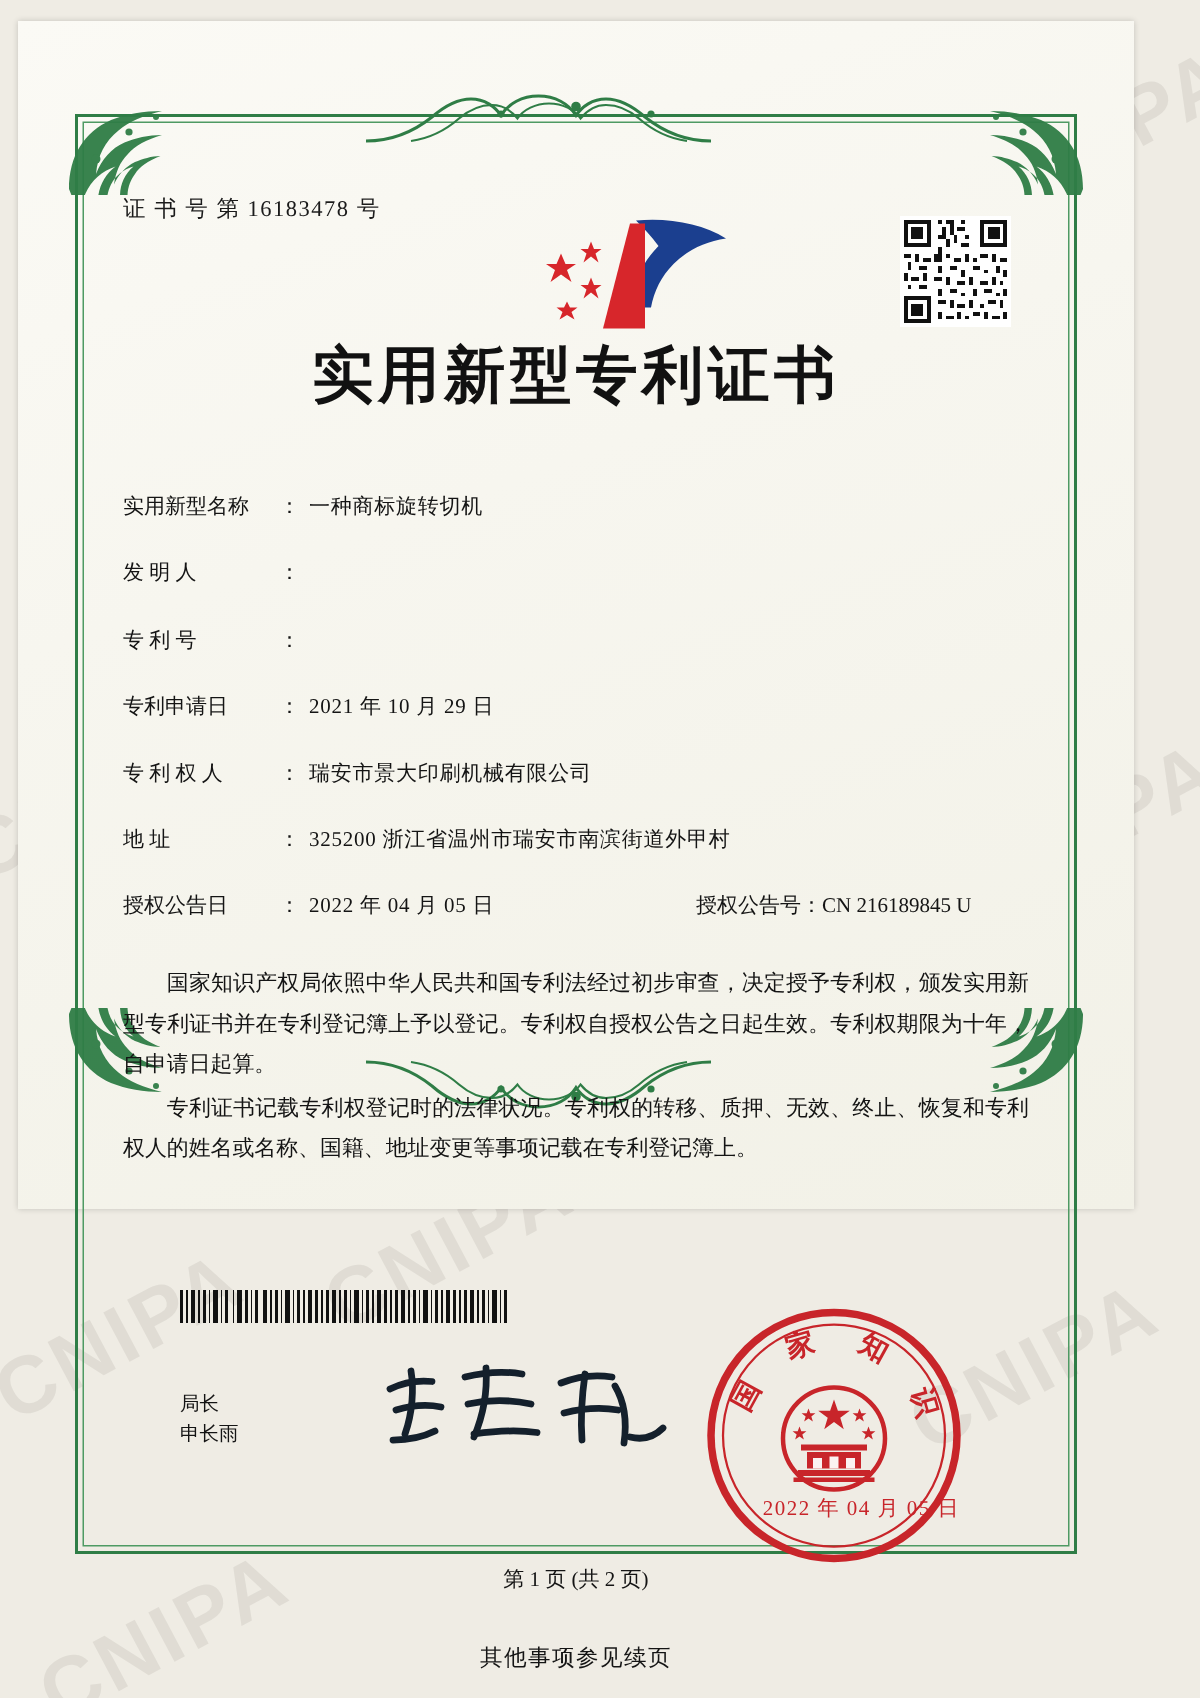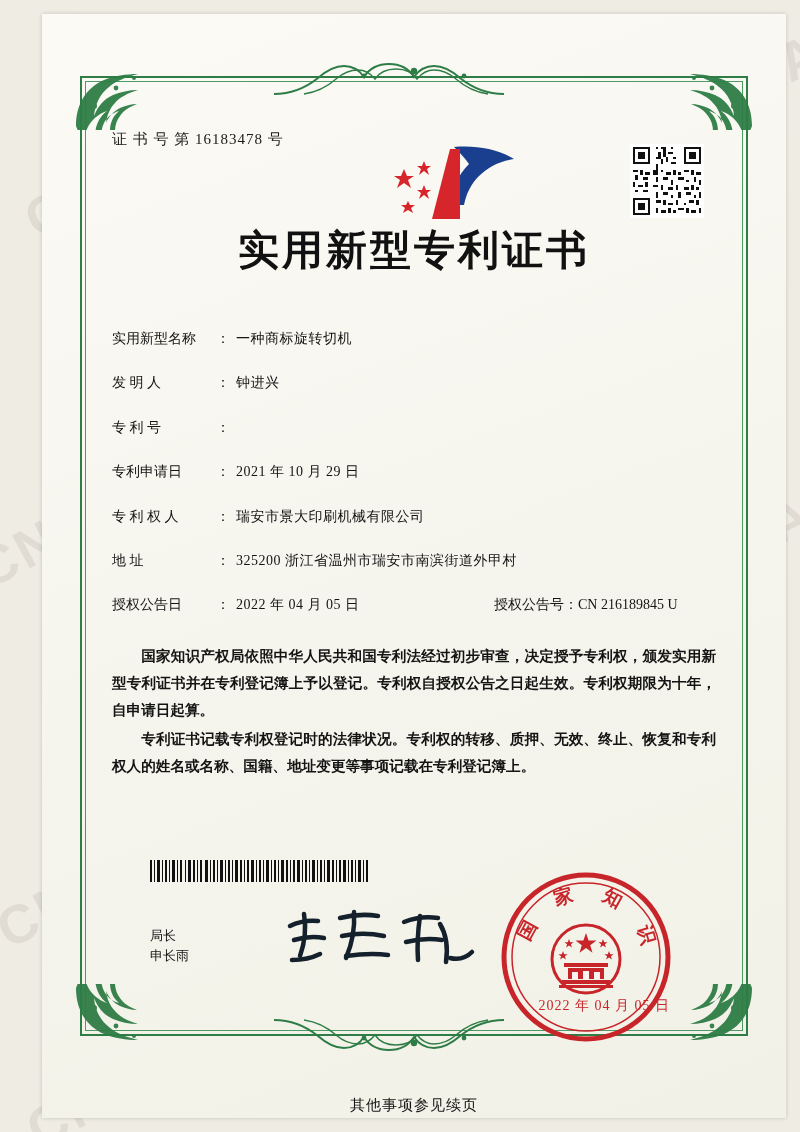--- a/index.html
+++ b/index.html
@@ -29,24 +29,24 @@
     font-weight: bold;
     color: rgba(120, 118, 110, 0.13);
     letter-spacing: 3px;
     white-space: nowrap;
     transform-origin: center center;
   }
 
   
   .page {
     position: absolute;
-    left: 42px;
+    left: 12px;
     top: 14px;
     width: 744px;
-    height: 1104px;
+    height: 792px;
     background: linear-gradient(160deg, #fbfaf5 0%, #f7f6ef 40%, #f2f1e7 100%);
     box-shadow: 0 0 4px rgba(0,0,0,0.18);
     z-index: 2;
   }
 
   
   .frame-outer {
     position: absolute;
     left: 38px;
     top: 62px;
@@ -190,21 +190,20 @@
   .paragraphs {
     margin-top: 26px;
     font-size: 14.6px;
     line-height: 1.85;
     color: #141414;
     text-align: justify;
   }
   .paragraphs p {
     margin: 0 0 2px 0;
     text-indent: 2em;
-    font-weight: bold;
   }
 
   
   .barcode {
     position: absolute;
     left: 108px;
     top: 846px;
     width: 218px;
     height: 22px;
     z-index: 4;
@@ -458,21 +457,20 @@
 
     <div class="fields" id="field-list">
         <div class="field-row">
           <div class="field-label">实用新型名称</div>
           <div class="field-colon">：</div>
           <div class="field-value">一种商标旋转切机</div>
         </div>
         <div class="field-row">
           <div class="field-label spread">发 明 人</div>
           <div class="field-colon">：</div>
-          <div class="field-value">钟进兴</div>
         </div>
         <div class="field-row">
           <div class="field-label spread">专 利 号</div>
           <div class="field-colon">：</div>
         </div>
         <div class="field-row">
           <div class="field-label">专利申请日</div>
           <div class="field-colon">：</div>
           <div class="field-value">2021 年 10 月 29 日</div>
         </div>
@@ -620,15 +618,16 @@
       <defs>
         <path id="sealArc" d="M88,88 m-58,0 a58,58 0 1,1 116,0" transform="rotate(0 88 88)"></path>
       </defs>
       <text font-family="'DejaVu Sans','Liberation Sans',sans-serif" font-size="19" font-weight="bold" fill="#c8252a" letter-spacing="10">
         <textPath href="#sealArc" startOffset="8%">国 家 知 识 产 权 局</textPath>
       </text>
     </svg>
   </div>
   <div class="seal-date">2022 年 04 月 05 日</div>
 
+  <div class="page-no">第 1 页 (共 2 页)</div>
 
   <div class="footer-note">其他事项参见续页</div>
 </div>
 
 </body></html>

